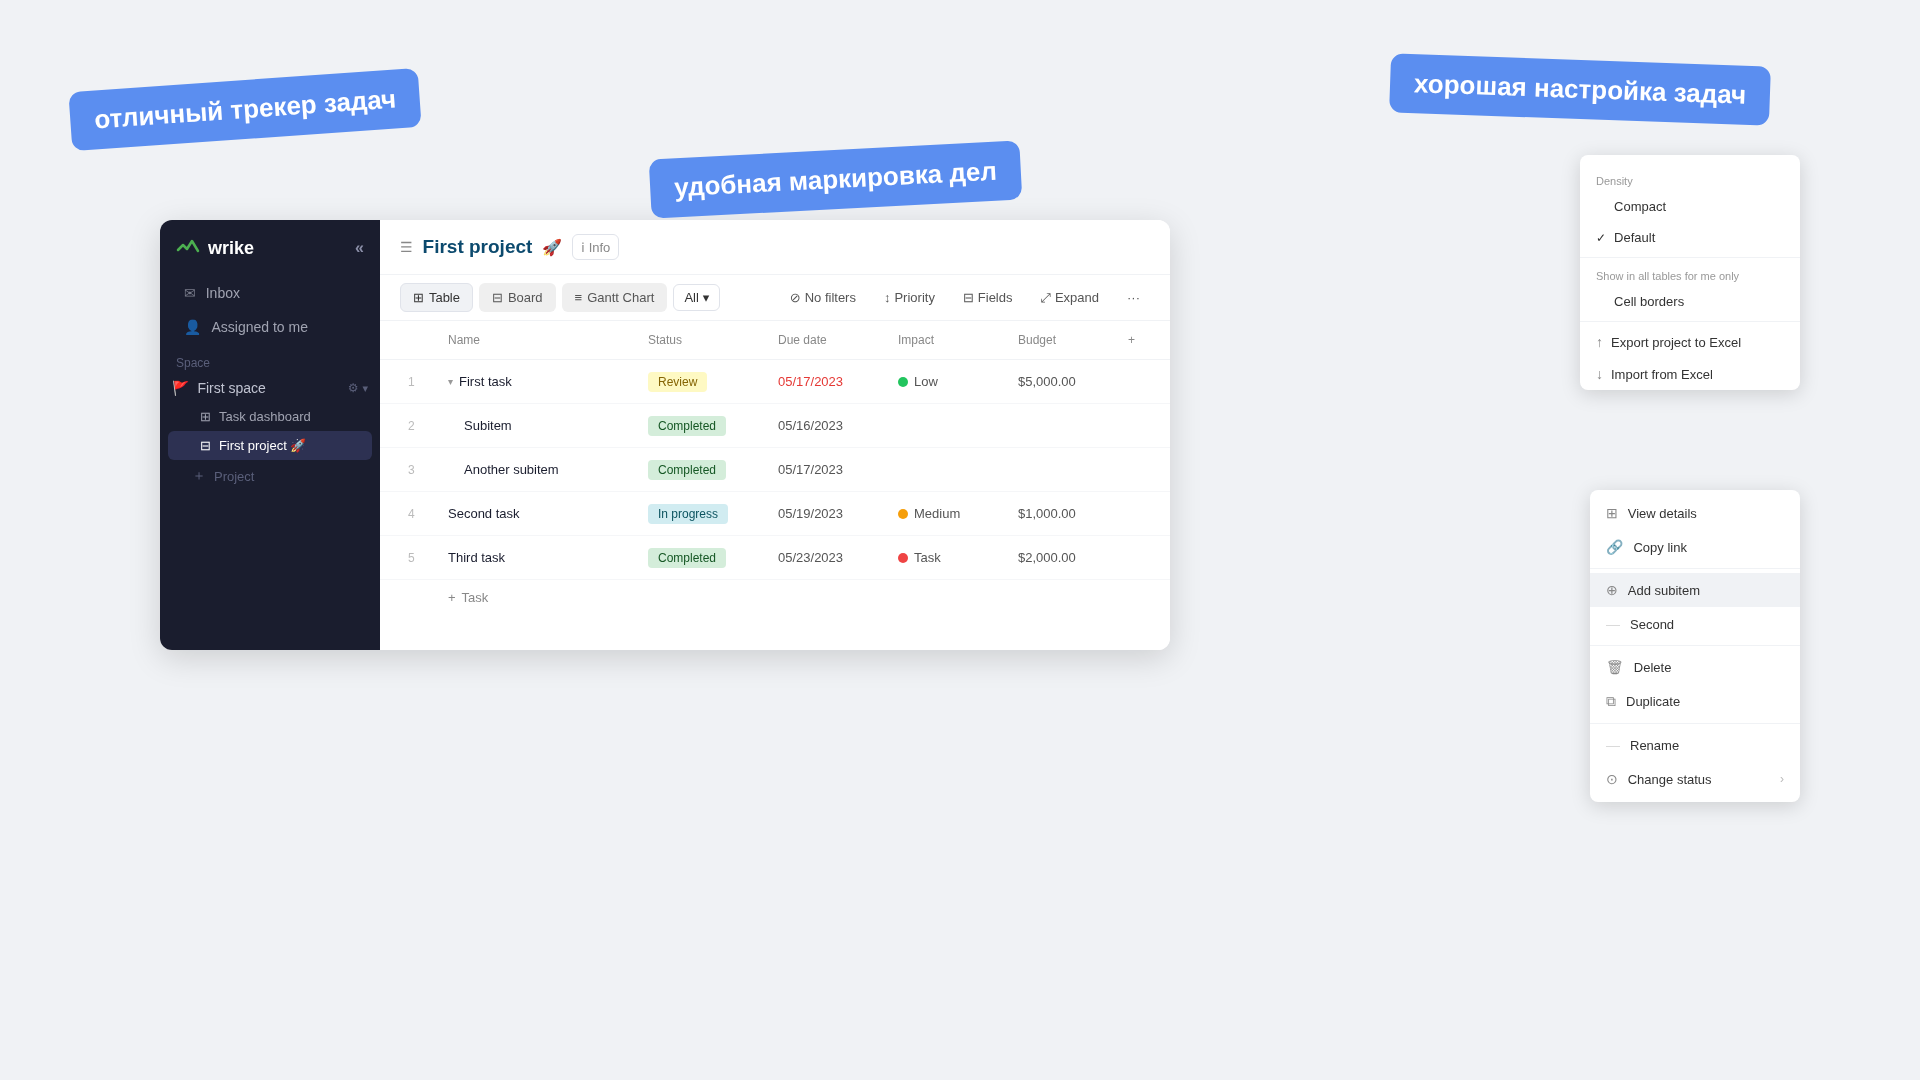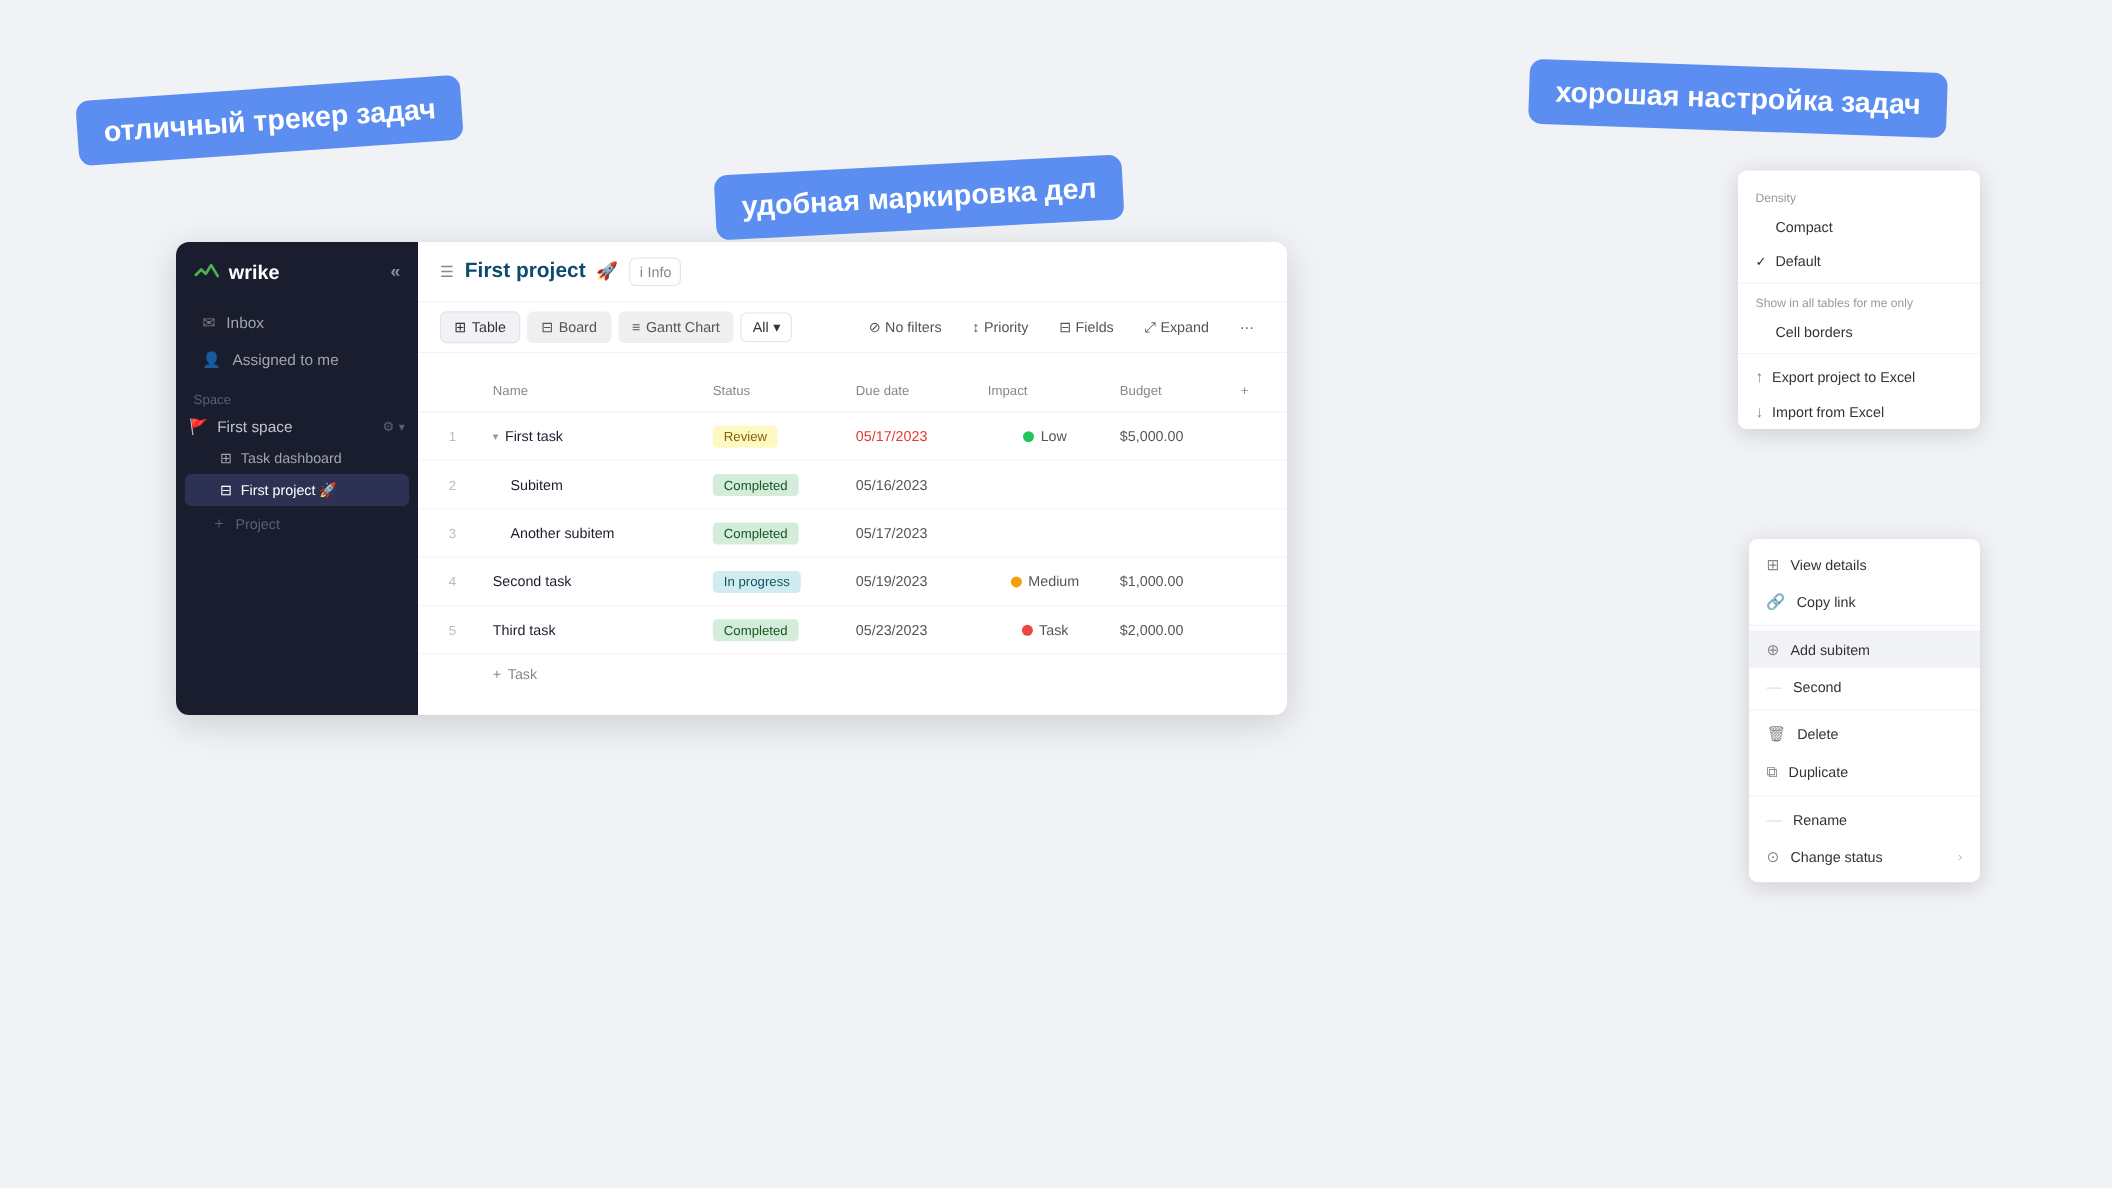--- a/index.html
+++ b/index.html
@@ -254,21 +254,20 @@
       background: white;
       position: sticky;
       top: 0;
       z-index: 1;
     }
     .th {
       font-size: 12px;
       color: #888;
       font-weight: 500;
       padding: 4px 8px;
-      margin-top: 15px;
     }
     .table-row {
       display: grid;
       grid-template-columns: 40px 1fr 130px 120px 120px 110px 30px;
       padding: 0 20px;
       border-bottom: 1px solid #f5f6f8;
       align-items: center;
       min-height: 44px;
     }
     .row-num {
@@ -287,21 +286,21 @@
     .row-name.subitem {
       padding-left: 24px;
     }
     .expand-arrow {
       font-size: 10px;
       color: #999;
     }
     .row-status { padding: 4px 8px; }
     .row-date { font-size: 13px; color: #555; padding: 4px 8px; }
     .row-date.overdue { color: #e53935; }
-    .row-impact { font-size: 13px; color: #555; padding: 4px 8px; display: flex; align-items: center; gap: 6px; justify-content: center; }
+    .row-impact { font-size: 13px; color: #555; padding: 4px 8px; display: flex; align-items: center; gap: 6px; }
     .row-budget { font-size: 13px; color: #555; padding: 4px 8px; }
     .status-badge {
       display: inline-block;
       padding: 3px 10px;
       border-radius: 4px;
       font-size: 12px;
       font-weight: 500;
     }
     .status-review { background: #fef9c3; color: #856404; }
     .status-completed { background: #d4edda; color: #155724; }

